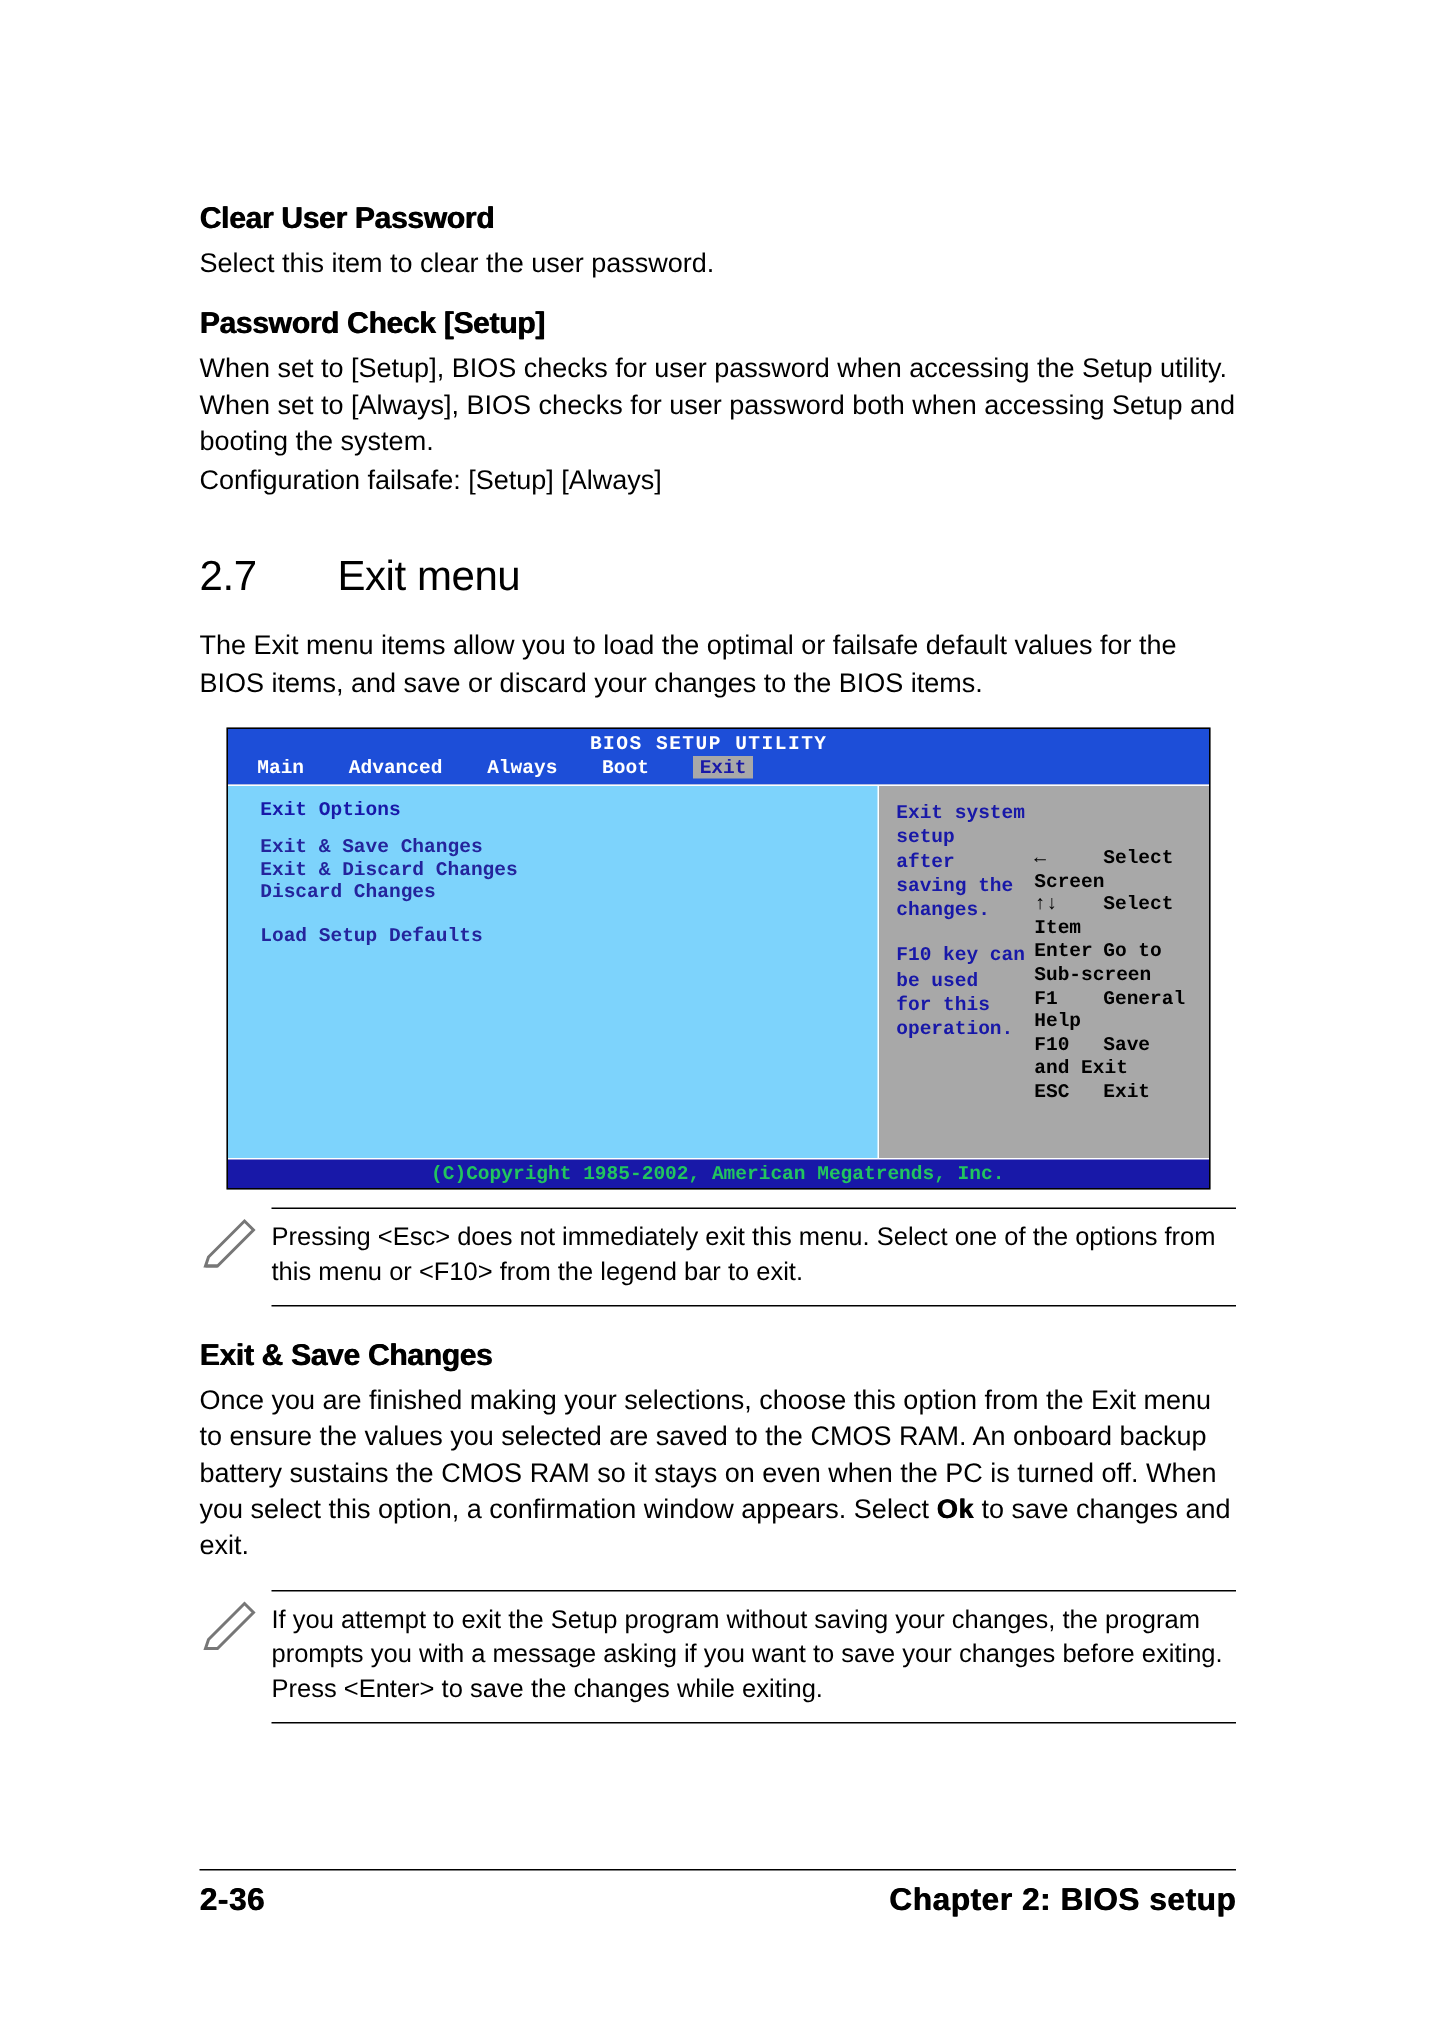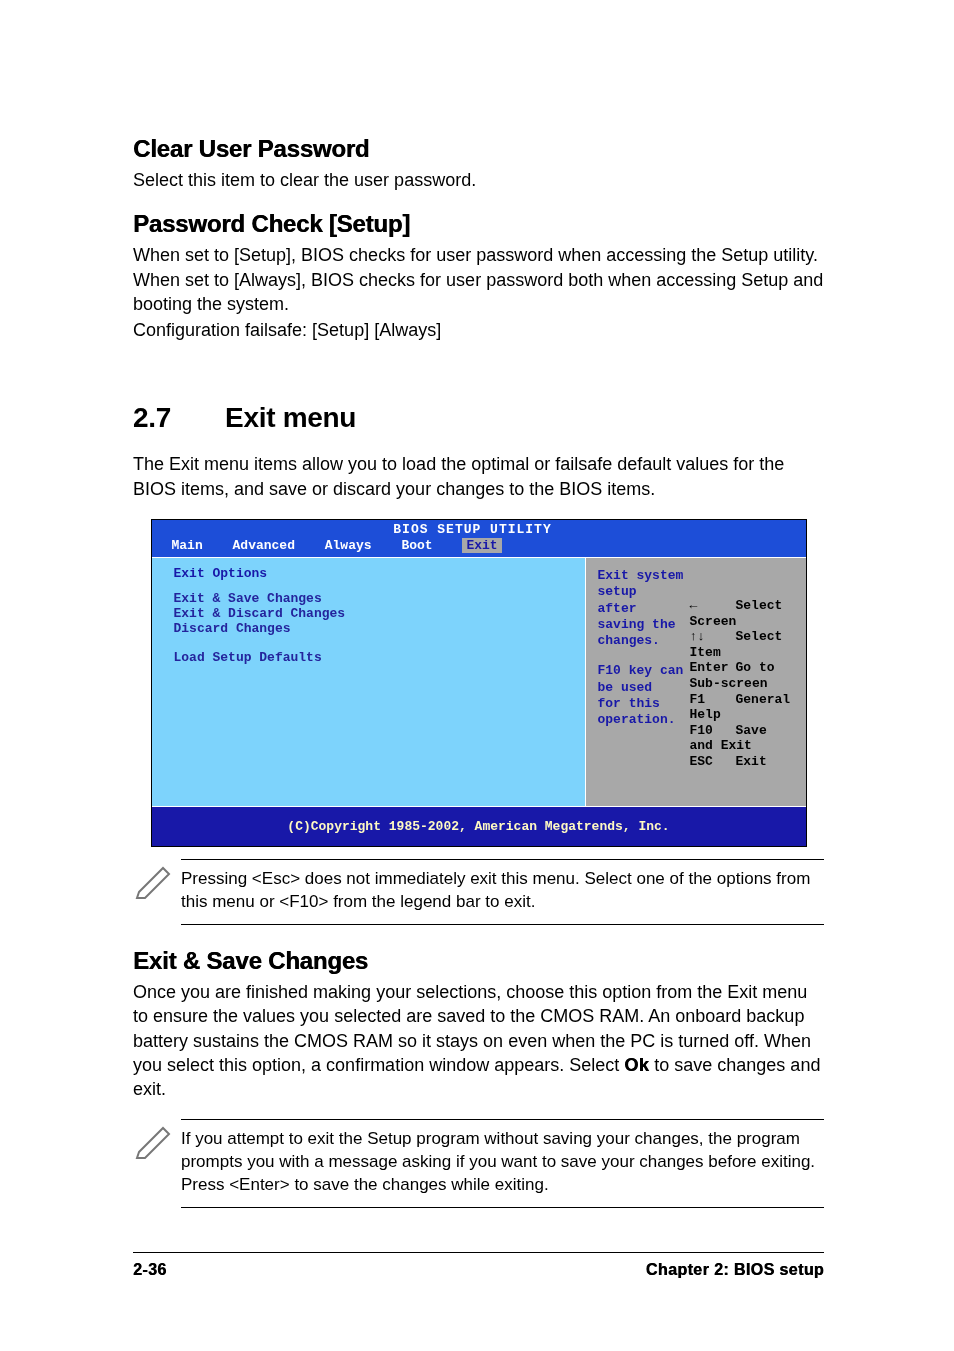--- a/index.html
+++ b/index.html
@@ -5,36 +5,36 @@
     * { margin: 0; padding: 0; box-sizing: border-box; }
     body {
       width: 954px;
       height: 1351px;
       background: #fff;
       font-family: Arial, Helvetica, sans-serif;
       position: relative;
       padding: 135px 130px 50px 133px;
     }
     .h3 {
-      font-size: 24px;
+      font-size: 20px;
       font-weight: bold;
       letter-spacing: -0.2px;
       margin-bottom: 5px;
       text-shadow: 0.5px 0 0 currentColor;
     }
     .para {
       font-size: 18px;
       line-height: 1.35;
       margin-bottom: 18px;
     }
     .h2 {
       font-size: 28px;
-      font-weight: 700;
+      font-weight: 400;
       letter-spacing: -0.3px;
-      margin-top: 60px;
+      margin-top: 36px;
       margin-bottom: 18px;
     }
     .h2 .num { display: inline-block; width: 92px; }
     
     .bios {
       width: 656px;
       margin: 15px auto 12px auto;
       font-family: "Courier New", monospace;
       font-size: 13px;
       font-weight: bold;
@@ -83,22 +83,22 @@
     }
     .bios-left .grp { color: #1818a8; margin-bottom: 10px; }
     .bios-left .itm { color: #24249c; margin: 0; }
     .bios-right .help p { margin: 0; line-height: 1.25; }
     .bios-right .keys { color: #000000; margin-top: 30px; }
     .bios-right .keys .sym { display: inline-block; width: 46px; }
     .bios-right .keys .row { line-height: 1.2; }
     .bios-footer {
       background: #1818a8;
       text-align: center;
-      color: #fef9c3;
-      padding: 12px 0;
+      color: #22c55e;
+      padding: 2px 0;
       border-top: 1px solid #fff;
     }
     
     .note {
       display: flex;
       margin: 6px 0 22px 0;
     }
     .note .icon {
       width: 48px; height: 44px;
       flex-shrink: 0;
@@ -116,21 +116,21 @@
     
     .page-footer {
       position: absolute;
       bottom: 72px;
       left: 133px;
       right: 130px;
       border-top: 1px solid #000;
       padding-top: 8px;
       display: flex;
       justify-content: space-between;
-      font-size: 16px;
+      font-size: 21px;
       font-weight: bold;
       letter-spacing: 0.4px;
       text-shadow: 0.5px 0 0 currentColor;
     }
     .inline-bold {
       font-weight: bold;
       text-shadow: 0.5px 0 0 currentColor;
       letter-spacing: 0.5px;
     }
   </style>

